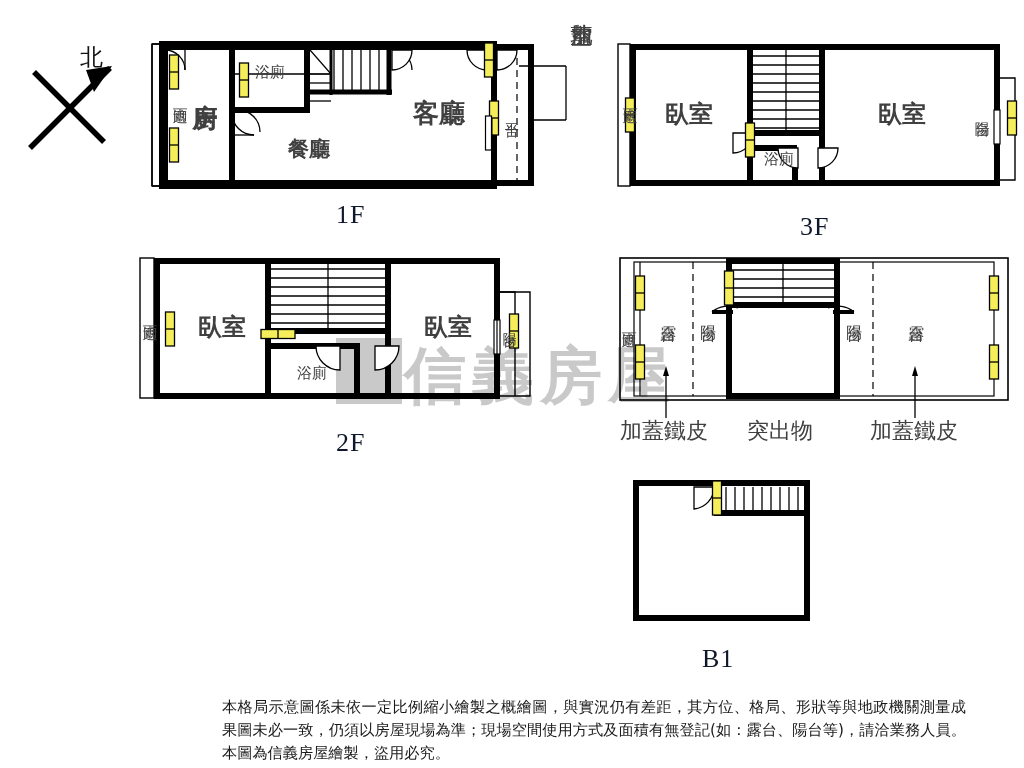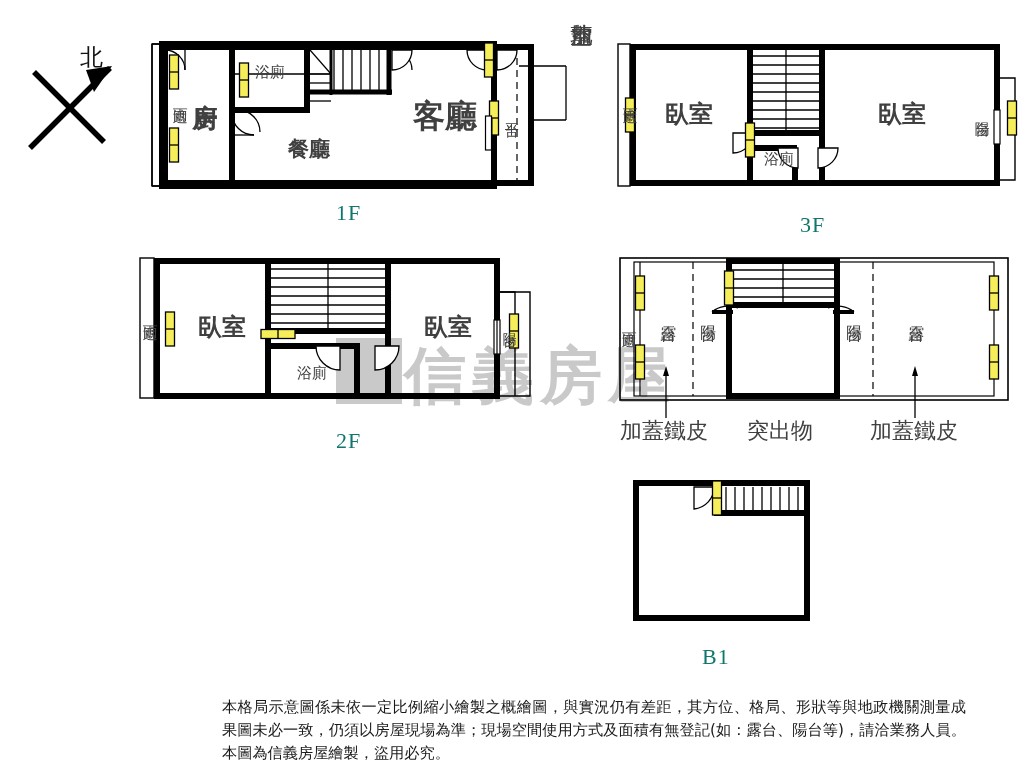--- a/index.html
+++ b/index.html
@@ -7,21 +7,21 @@
     width:1024px;height:768px;
     background:#ffffff;
     font-family:"DejaVu Sans","Liberation Sans",sans-serif;
     position:relative;overflow:hidden;
   }
   #stage{position:absolute;left:0;top:0;width:1024px;height:768px;}
   svg{position:absolute;left:0;top:0;}
   .floorlabel{
     position:absolute;
     font-family:"Liberation Serif","DejaVu Serif",serif;
-    font-size:22px;color:#0f766e;letter-spacing:1px;
+    font-size:26px;color:#0f172a;letter-spacing:1px;
     white-space:nowrap;
   }
   .cnlabel{
     position:absolute;
     font-family:"DejaVu Sans","Liberation Sans",sans-serif;
     color:#404040;white-space:nowrap;line-height:1.0;
   }
   .vert{writing-mode:vertical-rl;text-orientation:upright;line-height:1.02;}
   .disclaimer{
     position:absolute;left:222px;top:684px;width:744px;
@@ -309,21 +309,21 @@
       <use href="#winV" x="717" y="498"></use>
     </g>
   </svg>
 
   <div class="northtxt">北</div>
 
   <div class="cnlabel vert" style="left:172px;top:96px;font-size:15px;">雨遮</div>
   <div class="cnlabel vert" style="left:192px;top:84px;font-size:25px;font-weight:bold;">廚房</div>
   <div class="cnlabel" style="left:255px;top:65px;font-size:15px;">浴廁</div>
   <div class="cnlabel" style="left:288px;top:139px;font-size:21px;font-weight:bold;">餐廳</div>
-  <div class="cnlabel" style="left:413px;top:100px;font-size:32px;font-weight:bold;">客廳</div>
+  <div class="cnlabel" style="left:413px;top:100px;font-size:26px;font-weight:bold;">客廳</div>
   <div class="cnlabel vert" style="left:505px;top:112px;font-size:14px;">平台</div>
   <div class="cnlabel vert" style="left:570px;top:6px;font-size:22px;">空地加蓋</div>
   <div class="floorlabel" style="left:336px;top:200px;">1F</div>
 
   <div class="cnlabel vert" style="left:622px;top:96px;font-size:15px;">雨遮</div>
   <div class="cnlabel" style="left:665px;top:102px;font-size:24px;font-weight:bold;">臥室</div>
   <div class="cnlabel" style="left:764px;top:152px;font-size:15px;">浴廁</div>
   <div class="cnlabel" style="left:878px;top:102px;font-size:24px;font-weight:bold;">臥室</div>
   <div class="cnlabel vert" style="left:974px;top:110px;font-size:15px;">陽台</div>
   <div class="floorlabel" style="left:800px;top:212px;">3F</div>

